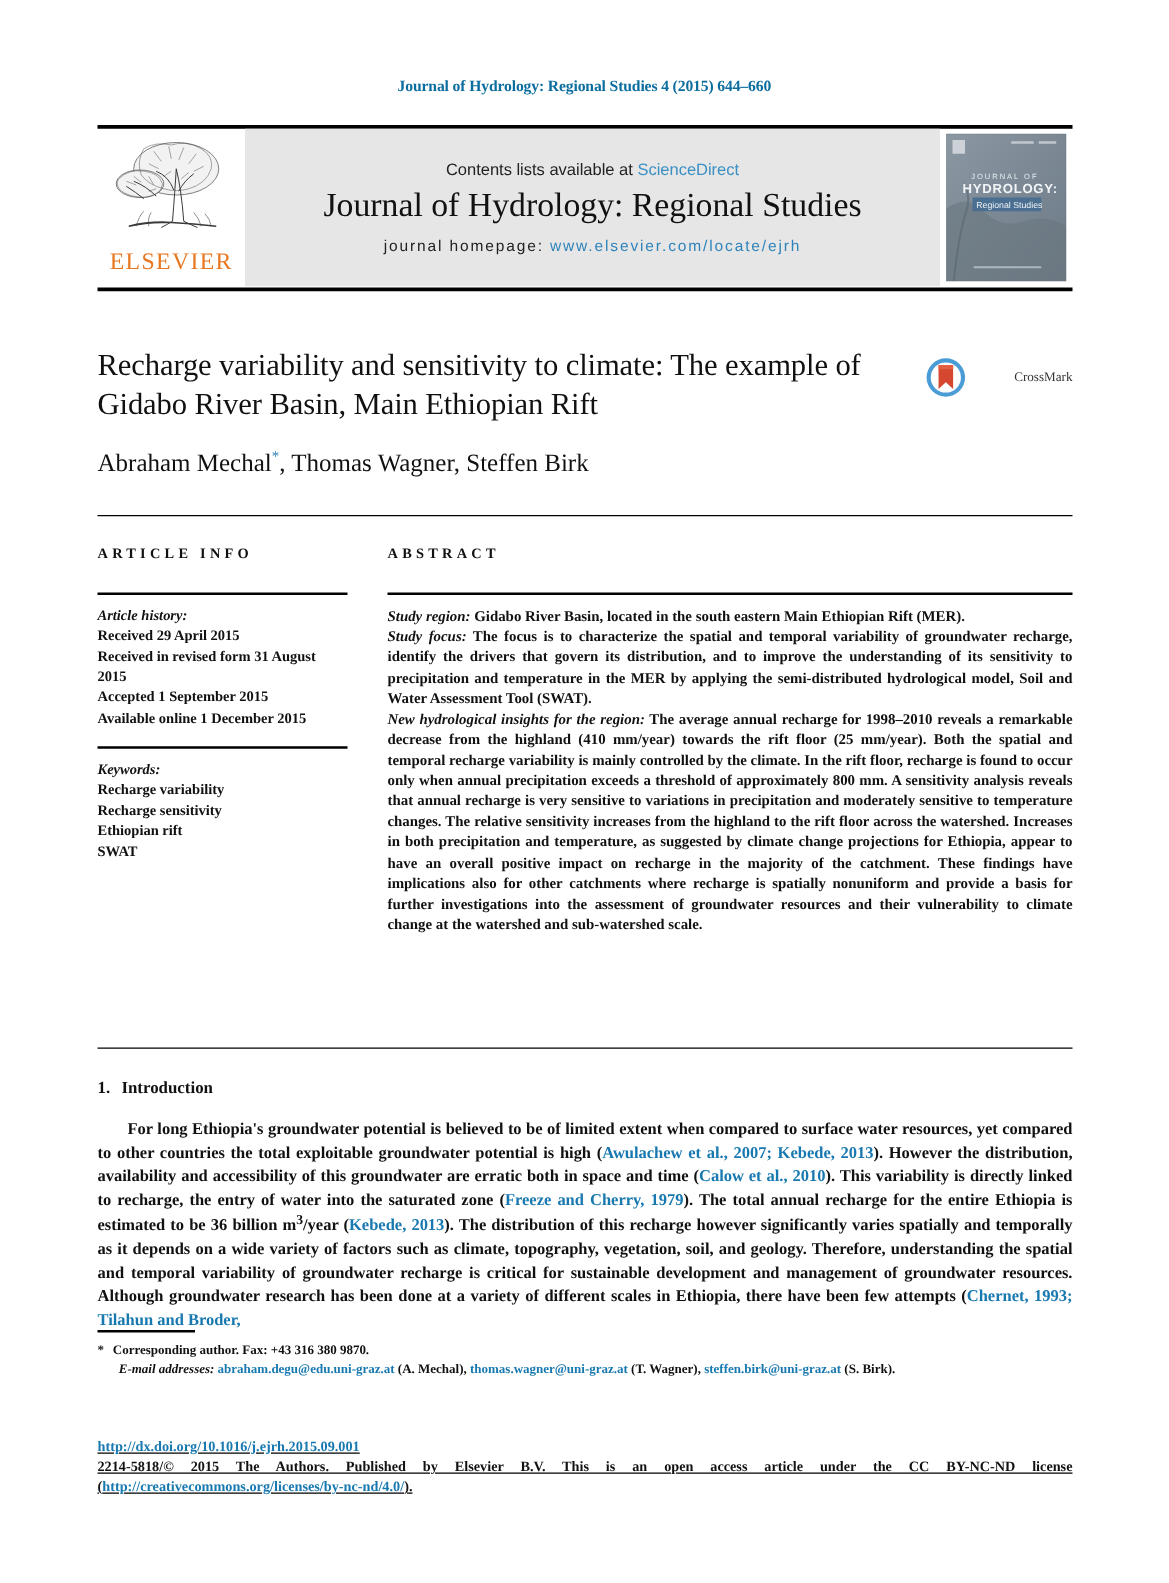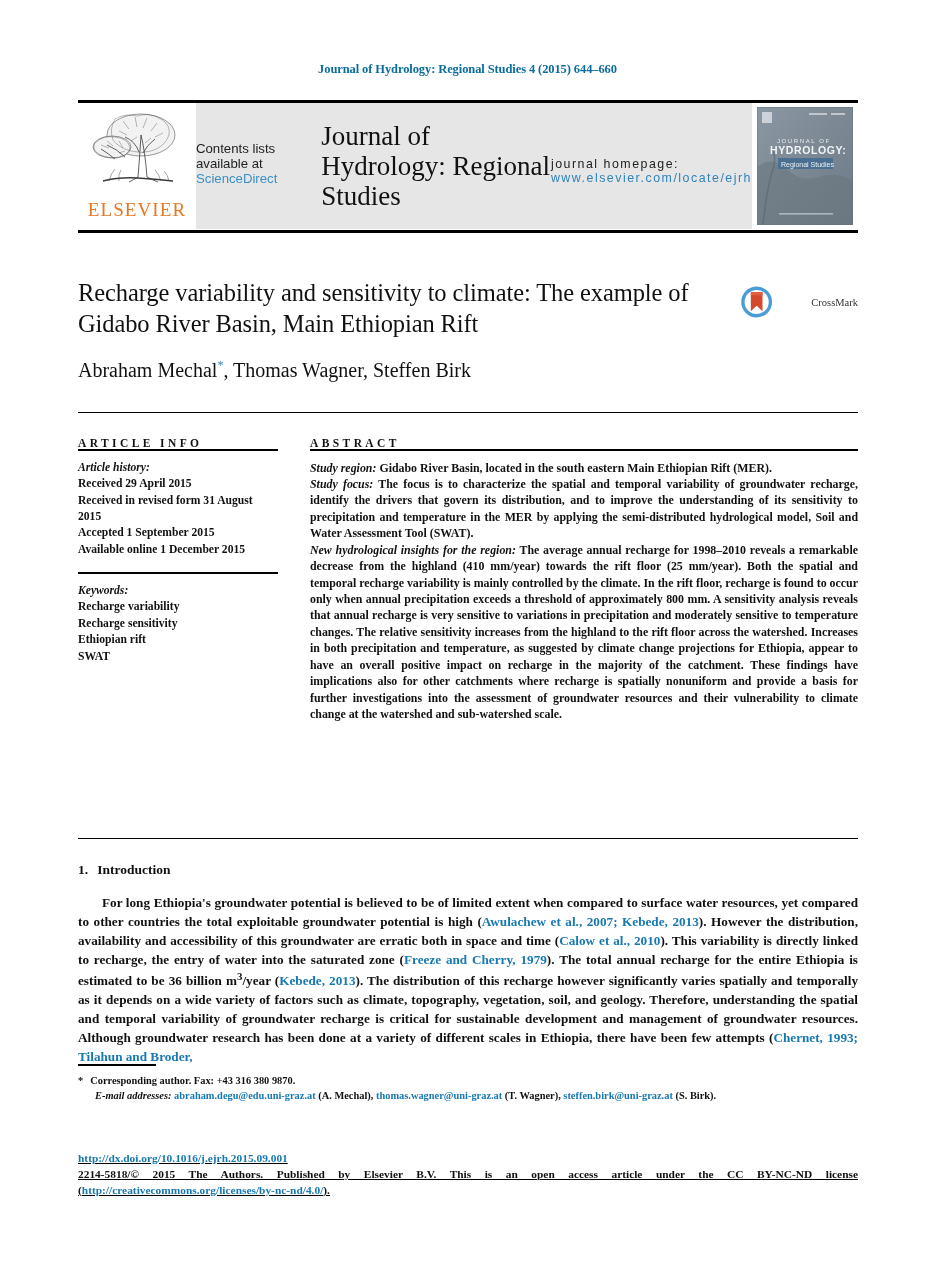--- a/index.html
+++ b/index.html
@@ -75,21 +75,21 @@
     color: #e87722;
     font-size: 19px;
     letter-spacing: 1.1px;
     line-height: 1;
     margin-top: 1px;
   }
   .center-block {
     flex: 1 1 auto;
     background: #e6e6e6;
     display: flex;
-    flex-direction: row;
+    flex-direction: column;
     align-items: center;
     justify-content: center;
     padding: 6px 0 6px 0;
     box-sizing: border-box;
   }
   .contents-line {
     font-family: "Liberation Sans", sans-serif;
     font-size: 13.2px;
     color: #222;
     margin-bottom: 6px;
@@ -194,21 +194,21 @@
   }
   .col-abs {
     flex: 1 1 auto;
   }
   .sect-head {
     font-family: "Liberation Serif", serif;
     font-size: 11.5px;
     font-weight: bold;
     letter-spacing: 3.4px;
     color: #111;
-    margin-bottom: 0;
+    margin-bottom: 25px;
   }
   .sect-rule {
     height: 1.6px;
     background: #000;
     margin-bottom: 9px;
   }
   .info-block {
     font-size: 11.6px;
     line-height: 1.42;
     font-weight: bold;

